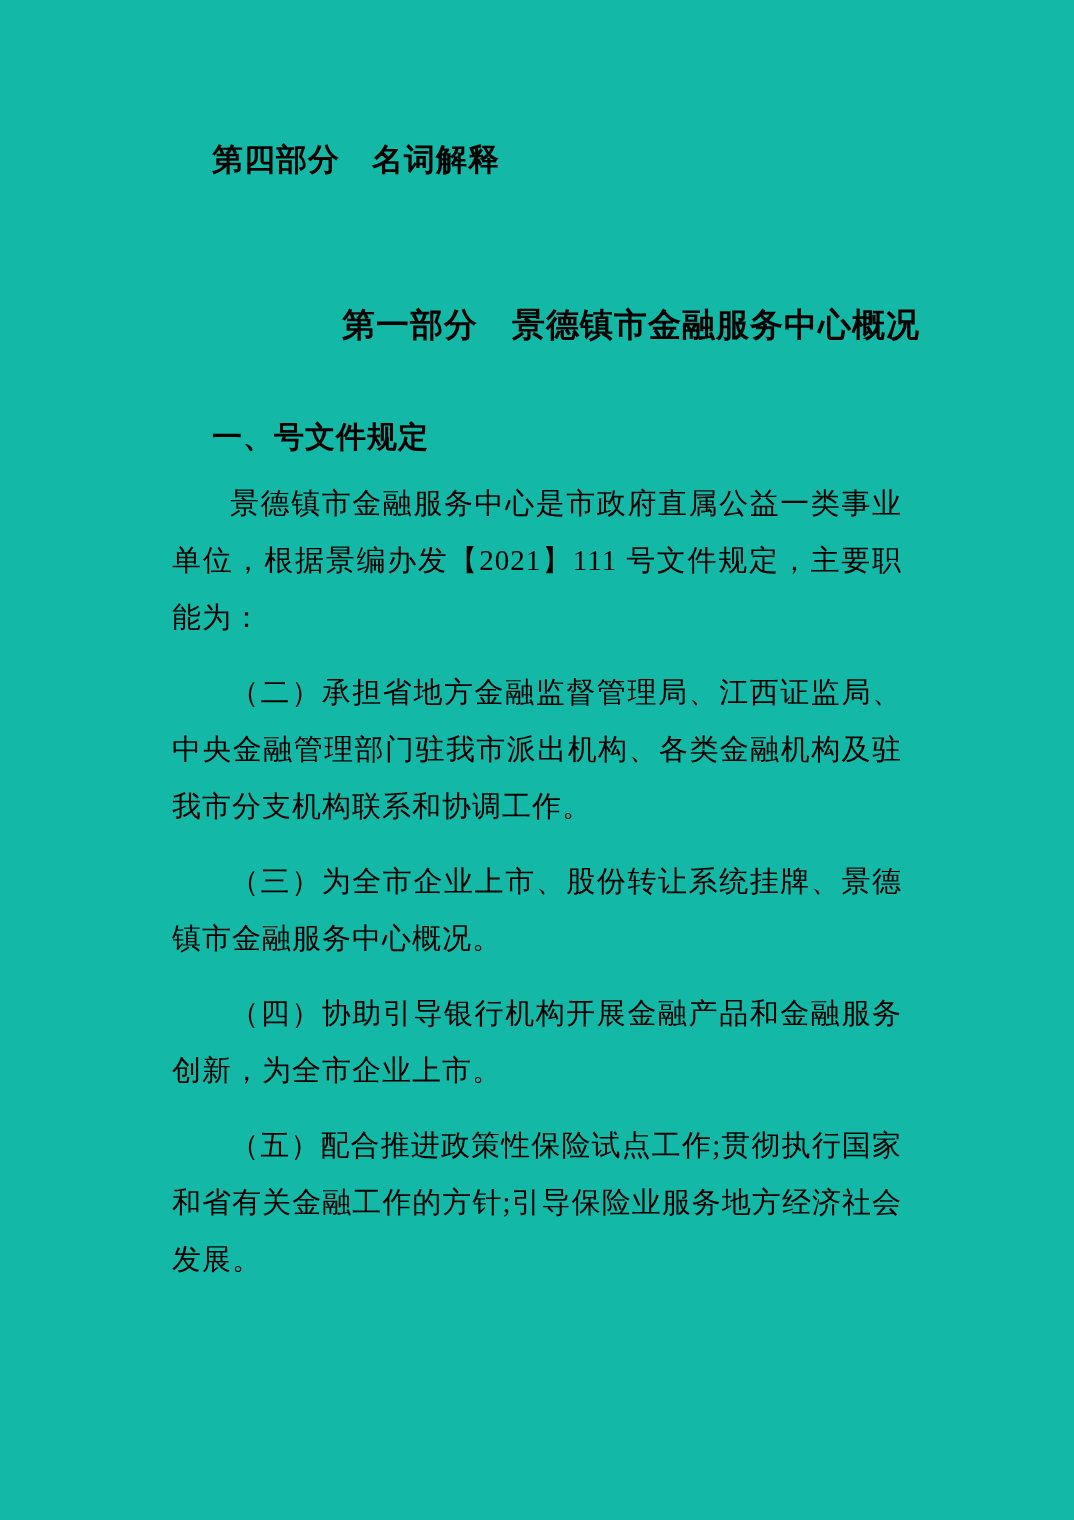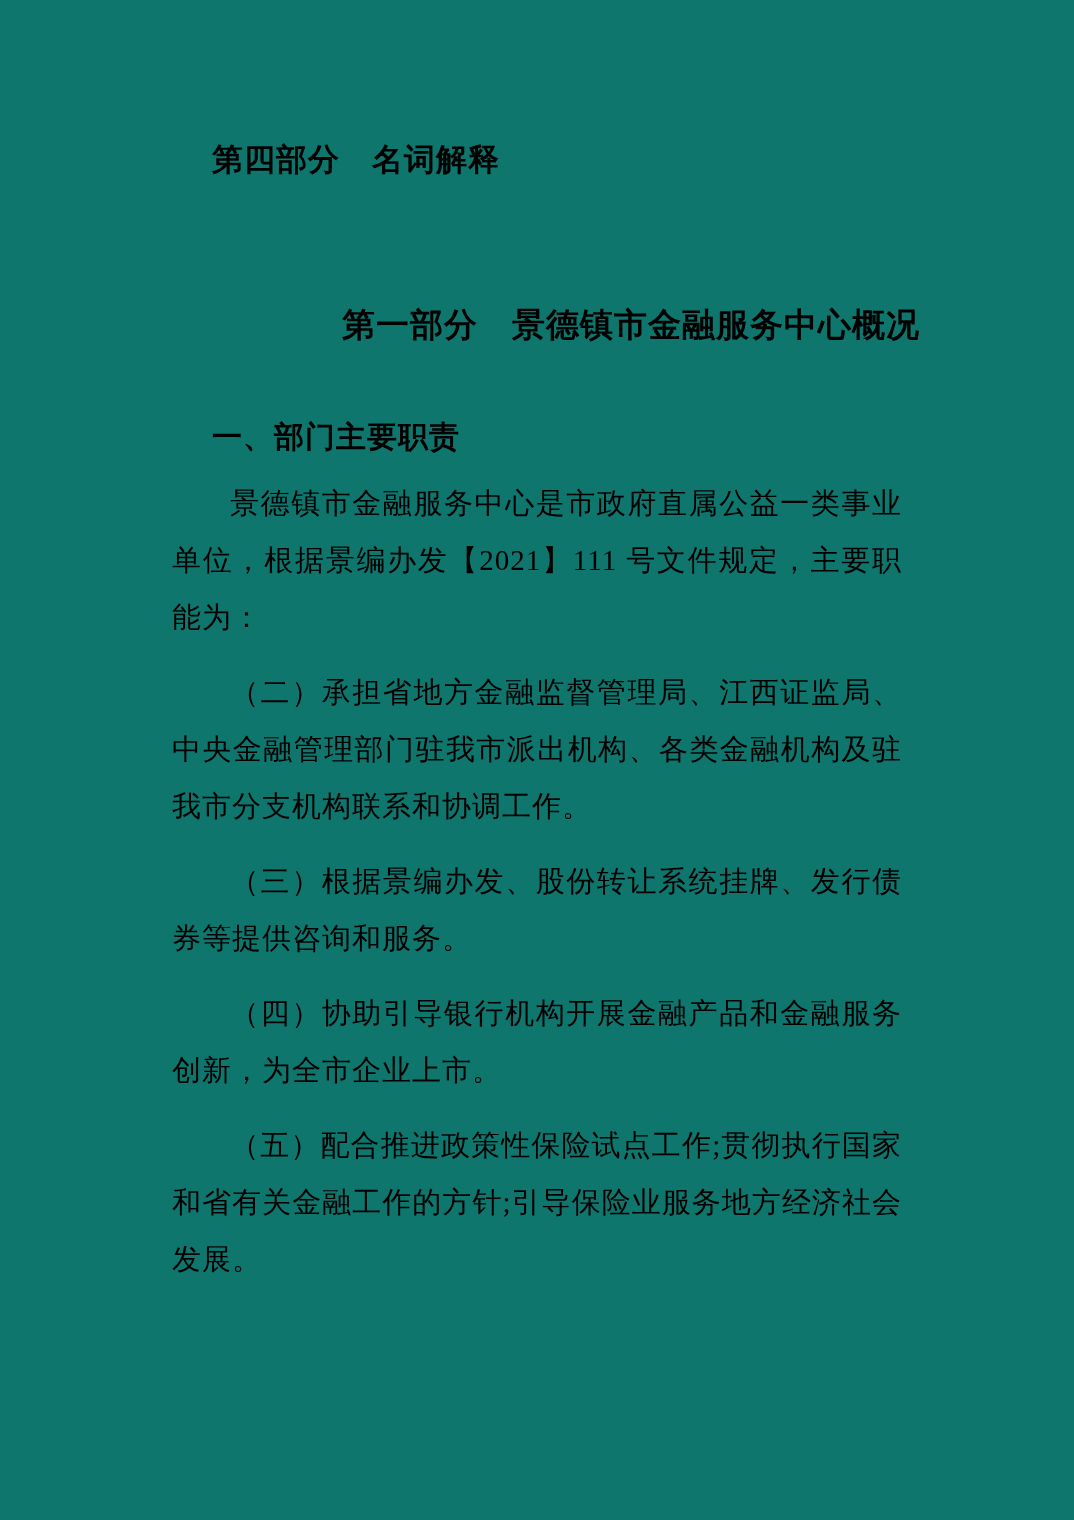--- a/index.html
+++ b/index.html
@@ -6,21 +6,21 @@
   html, body {
     margin: 0;
     padding: 0;
     background: #ffffff;
   }
   .page {
     position: relative;
     width: 1074px;
     height: 1520px;
     margin: 0 auto;
-    background: #0f766e;
+    background: #14b8a6;
     color: #000000;
     padding: 141px 154px 0 154px;
     overflow: hidden;
   }
   
   .h-part4 {
     font-family: "Liberation Sans", "DejaVu Sans", sans-serif;
     font-weight: bold;
     font-size: 31px;
     line-height: 38px;
@@ -65,23 +65,23 @@
 </style>
 </head>
 <body>
 
 <div class="page">
 
   <div class="h-part4">第四部分　名词解释</div>
 
   <div class="h-part1">第一部分　景德镇市金融服务中心概况</div>
 
-  <div class="h-section">一、部门主要职责</div>
+  <div class="h-section">一、号文件规定</div>
 
   <div class="body-text">
     <p>景德镇市金融服务中心是市政府直属公益一类事业单位，根据景编办发【2021】111 号文件规定，主要职能为：</p>
     <p>（二）承担省地方金融监督管理局、江西证监局、中央金融管理部门驻我市派出机构、各类金融机构及驻我市分支机构联系和协调工作。</p>
-    <p>（三）根据景编办发、股份转让系统挂牌、发行债券等提供咨询和服务。</p>
+    <p>（三）为全市企业上市、股份转让系统挂牌、景德镇市金融服务中心概况。</p>
     <p>（四）协助引导银行机构开展金融产品和金融服务创新，为全市企业上市。</p>
     <p>（五）配合推进政策性保险试点工作;贯彻执行国家和省有关金融工作的方针;引导保险业服务地方经济社会发展。</p>
   </div>
 
 </div>
 
 </body></html>

